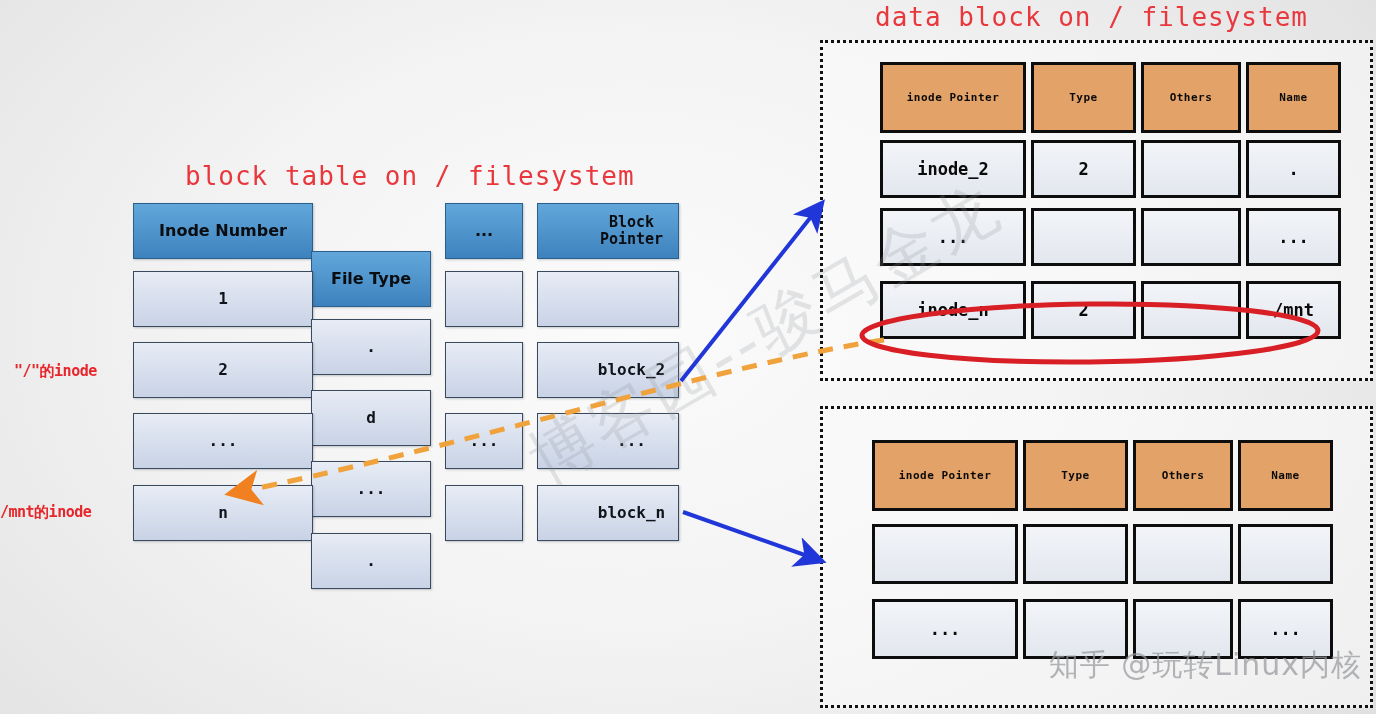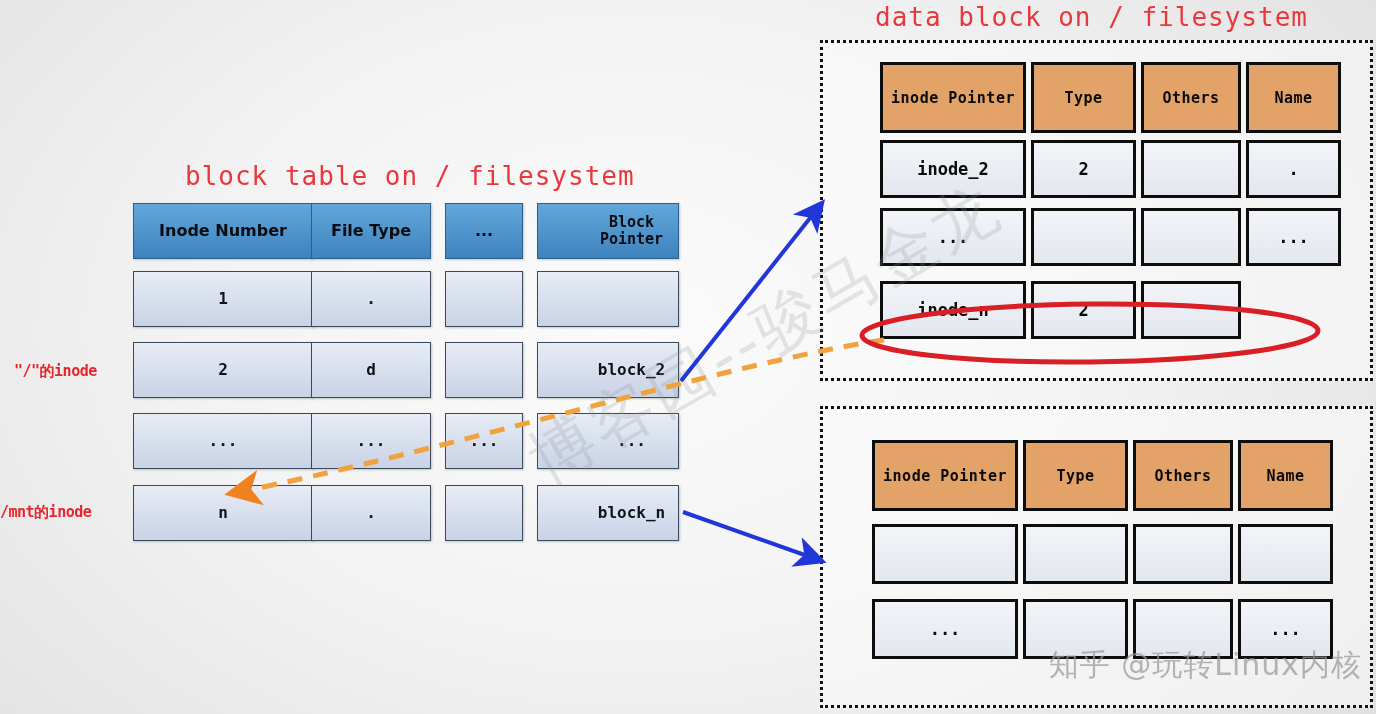--- a/index.html
+++ b/index.html
@@ -55,21 +55,21 @@
     background:linear-gradient(180deg,#62a7da 0%,#3d82bd 100%);
     border:1px solid #2d5f8c;
     color:#0a0c10;
     font-family:"DejaVu Sans", sans-serif;
     font-weight:700;
   }
   .it-cell.head.mono{font-family:"DejaVu Sans Mono", monospace;font-size:15px;}
 
   
   .c0{left:0px;width:180px;}
-  .c1{left:178px;width:120px;}
+  .c1{left:178px;width:120px;margin-top:48px;}
   .c2{left:312px;width:78px;}
   .c3{left:404px;width:142px;padding-left:47px;}
 
   .r0{top:0px;}
   .r1{top:68px;}
   .r2{top:139px;}
   .r3{top:210px;}
   .r4{top:282px;}
 
   
@@ -88,21 +88,21 @@
     border:3px solid #0d0d0d;
     display:flex;align-items:center;justify-content:center;
     text-align:center;
     font-family:"DejaVu Sans Mono", monospace;
     font-weight:700;font-size:17px;color:#0a0a0a;
     line-height:1.2;
     background:linear-gradient(180deg,#f2f4f8 0%,#e3e7ee 100%);
   }
   .db-cell.head{
     background:#e3a267;
-    font-size:15px;
+    font-size:11px;
     letter-spacing:0.5px;
   }
 
   
   .dc0{left:57px;width:146px;}
   .dc1{left:208px;width:105px;}
   .dc2{left:318px;width:100px;}
   .dc3{left:423px;width:95px;}
 
   .dr-head{top:19px;height:71px;}
@@ -197,20 +197,21 @@
     <div class="db-cell dc3 dr1">.</div>
 
     <div class="db-cell dc0 dr2">...</div>
     <div class="db-cell dc1 dr2"></div>
     <div class="db-cell dc2 dr2"></div>
     <div class="db-cell dc3 dr2">...</div>
 
     <div class="db-cell dc0 dr3">inode_n</div>
     <div class="db-cell dc1 dr3">2</div>
     <div class="db-cell dc2 dr3"></div>
+    <div class="db-cell dc3 dr3">/mnt</div>
   </div>
 
   <div class="db-box" id="db-bottom">
     <div class="db-cell head bc0 br-head">inode Pointer</div>
     <div class="db-cell head bc1 br-head">Type</div>
     <div class="db-cell head bc2 br-head">Others</div>
     <div class="db-cell head bc3 br-head">Name</div>
 
     <div class="db-cell bc0 br1"></div>
     <div class="db-cell bc1 br1"></div>

